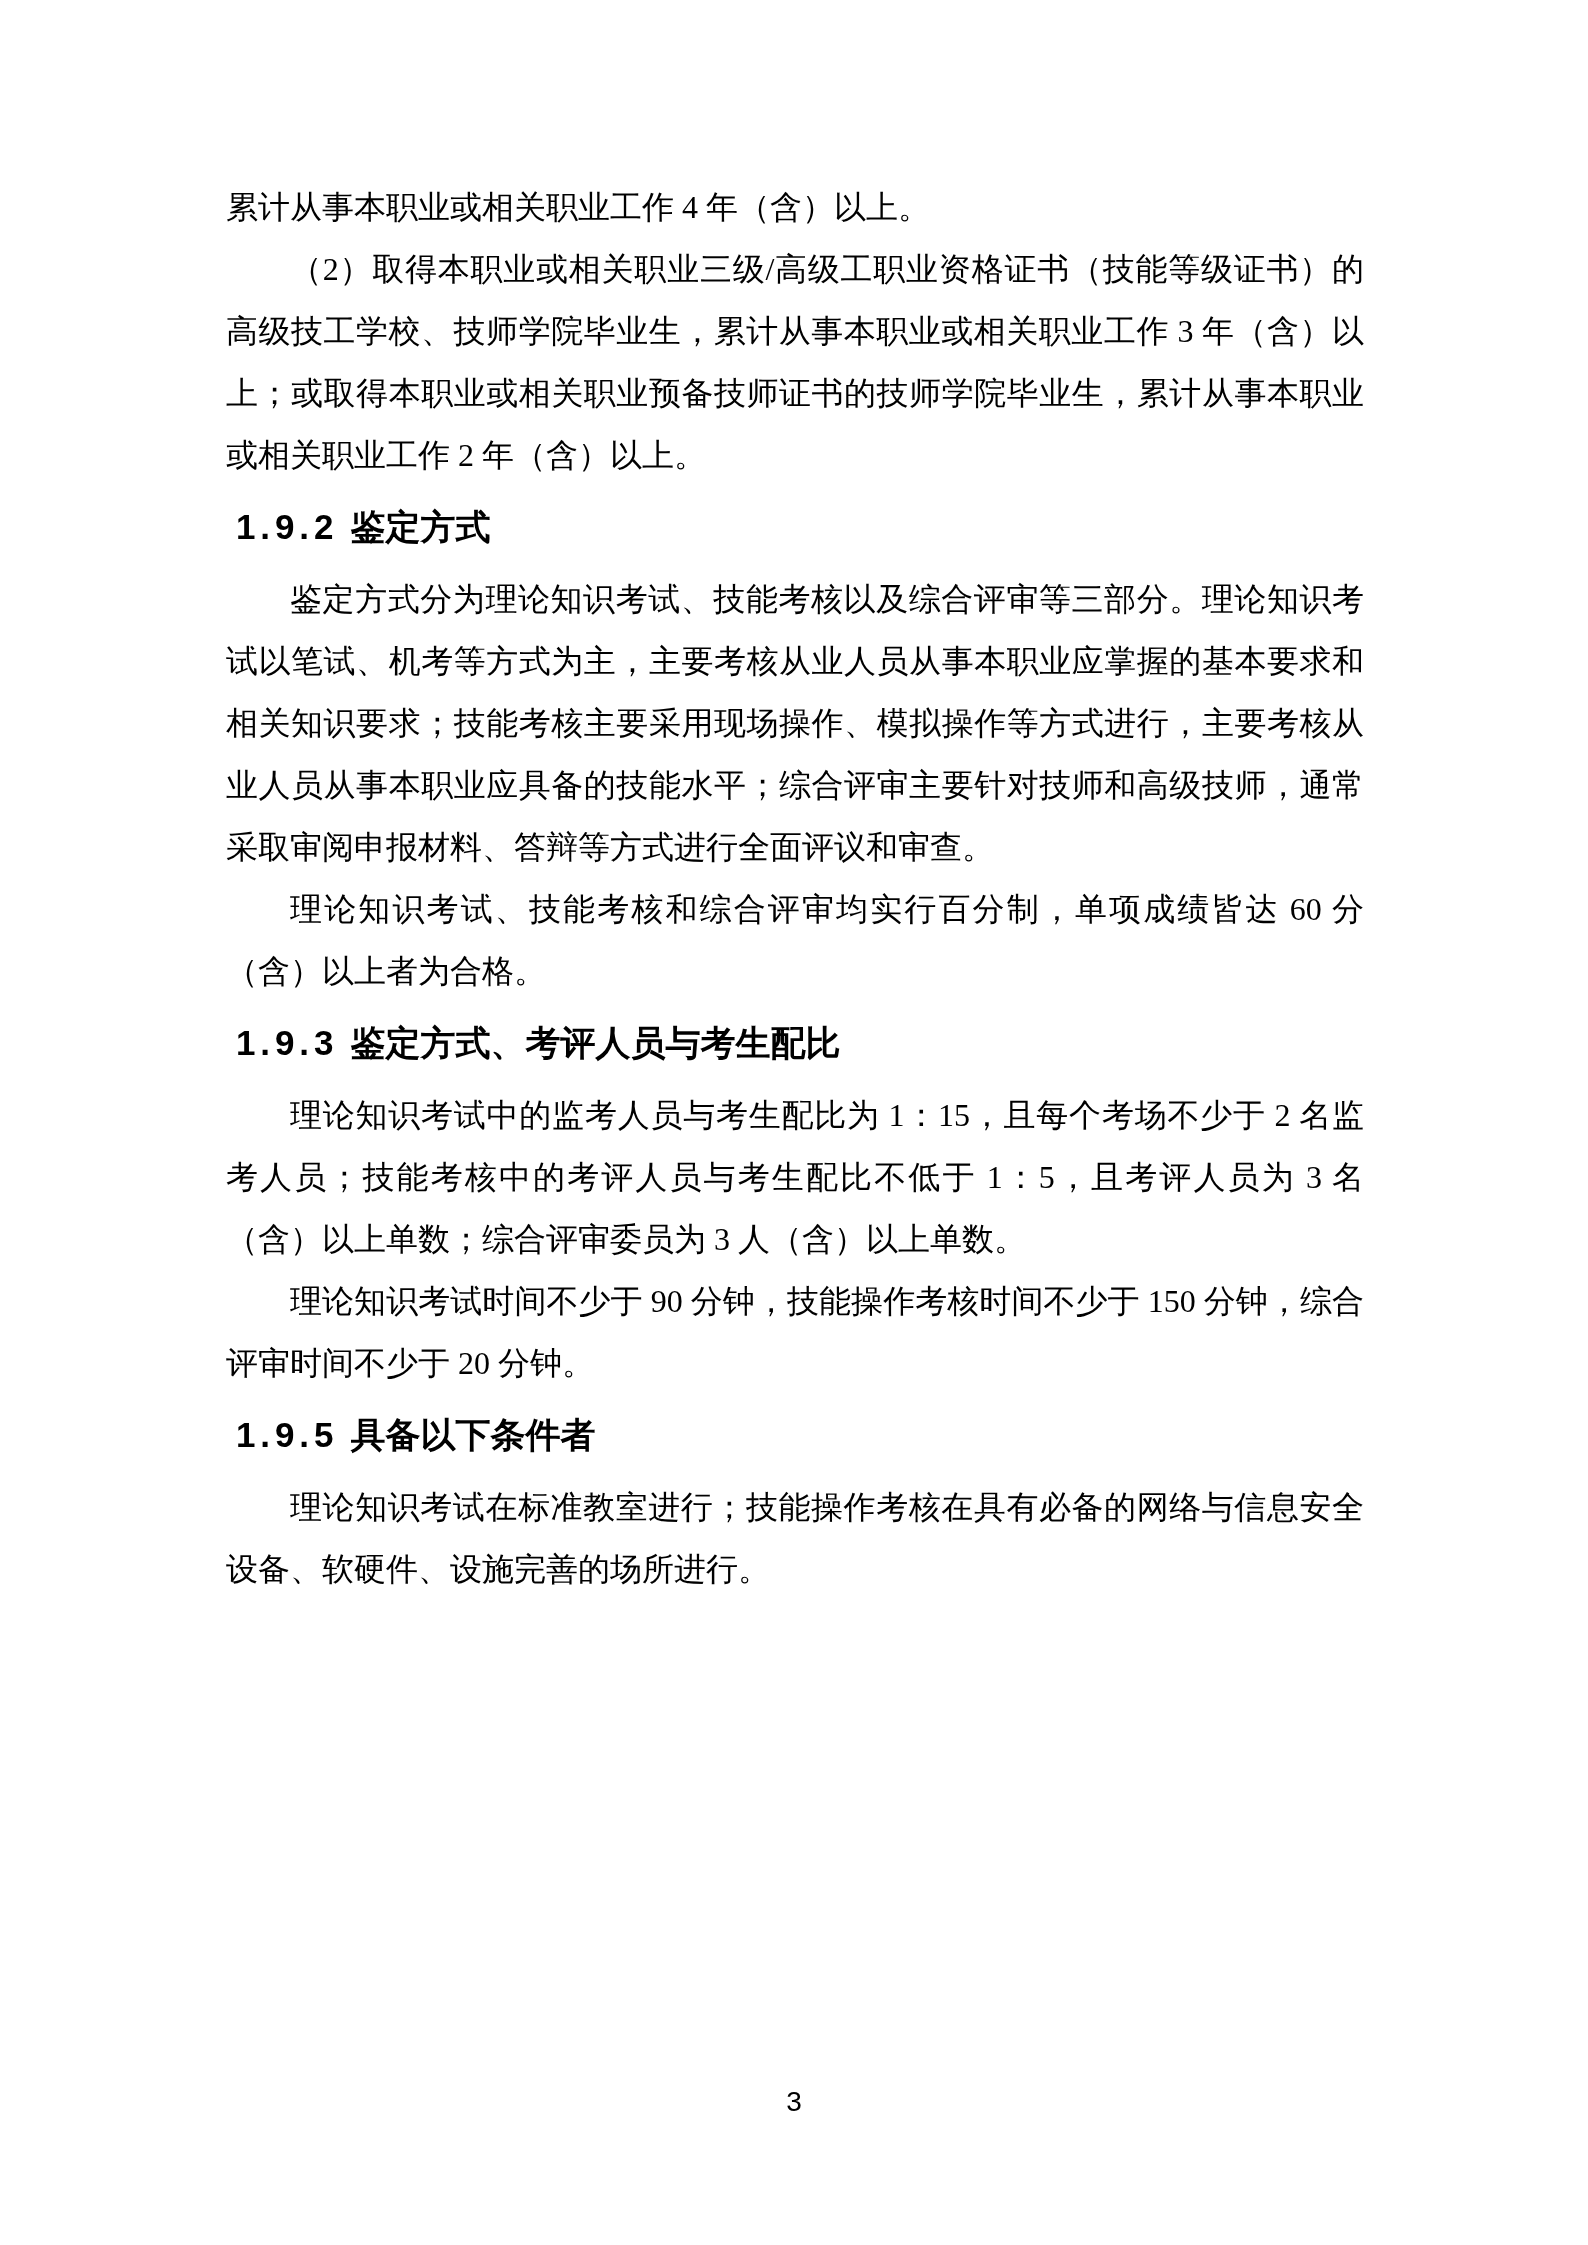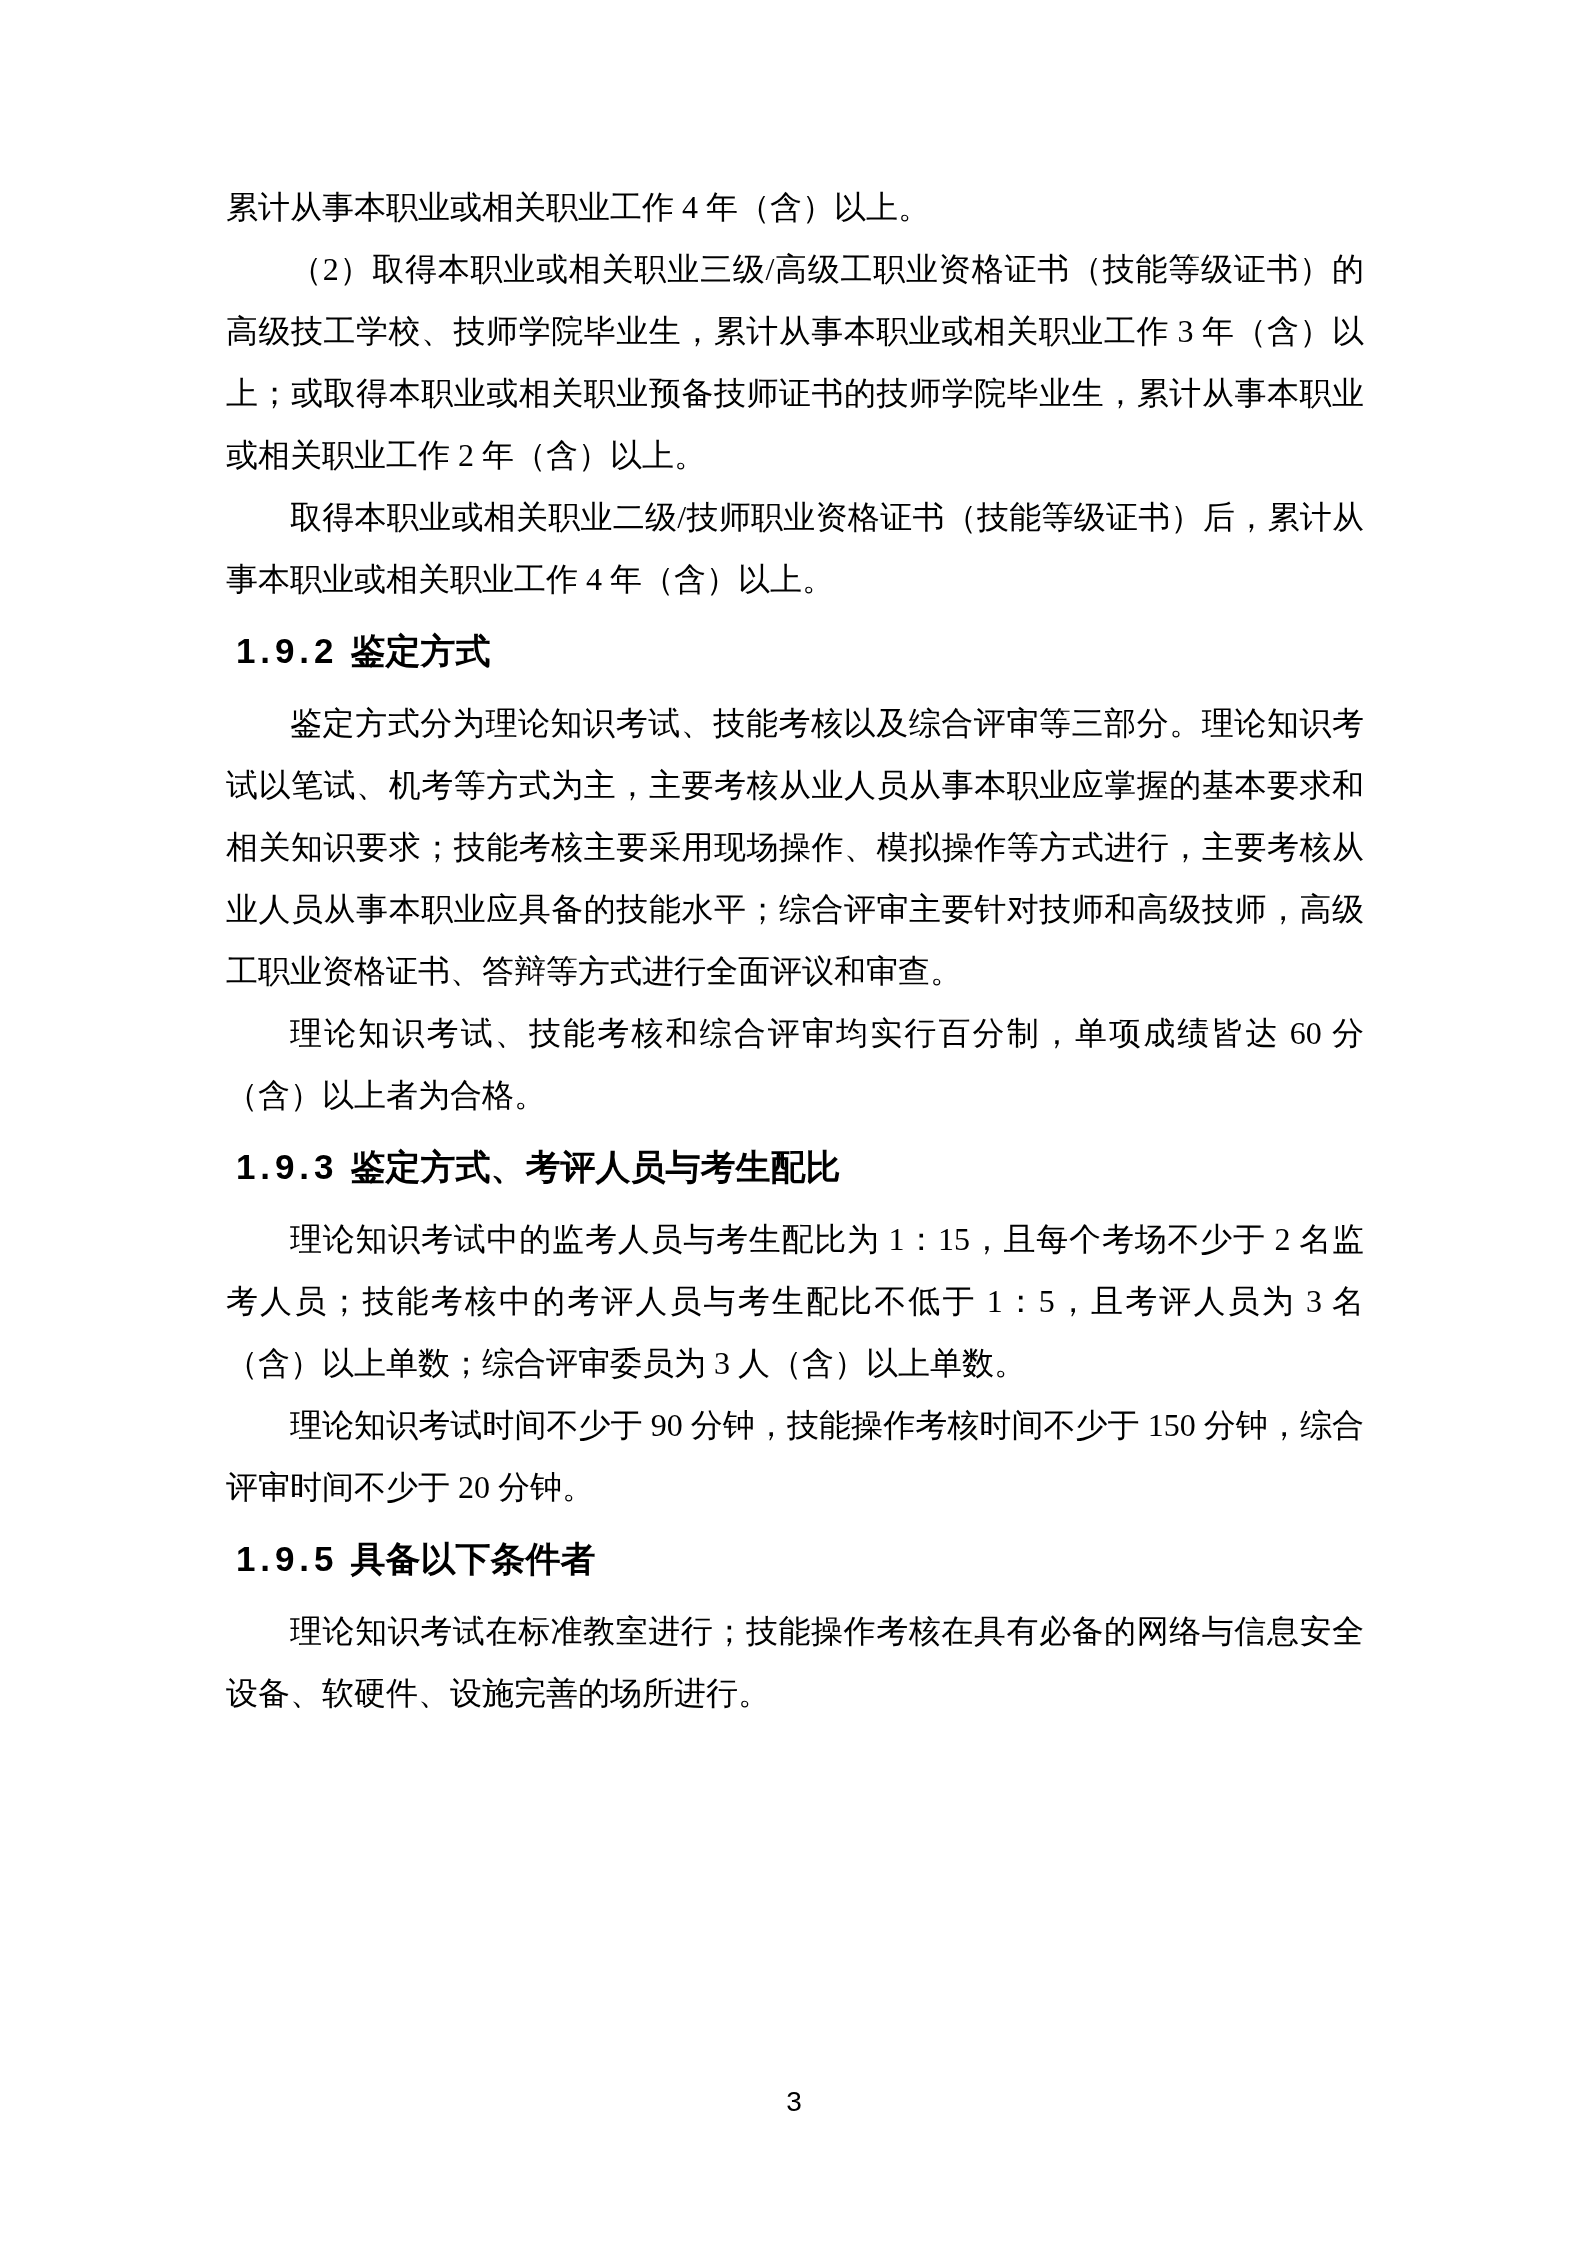--- a/index.html
+++ b/index.html
@@ -67,23 +67,22 @@
     color: #000000;
   }
 </style>
 </head>
 <body>
 
 <div class="page">
   <main class="content" id="doc-content">
       <p class="para">累计从事本职业或相关职业工作 4 年（含）以上。</p>
       <p class="para indent">（2）取得本职业或相关职业三级/高级工职业资格证书（技能等级证书）的高级技工学校、技师学院毕业生，累计从事本职业或相关职业工作 3 年（含）以上；或取得本职业或相关职业预备技师证书的技师学院毕业生，累计从事本职业或相关职业工作 2 年（含）以上。</p>
-      <p class="para indent">取得本职业或相关职业二级/技师职业资格证书（技能等级证书）后，累计从事本职业或相关职业工作 4 年（含）以上。</p>
       <h2 class="heading"><span class="heading-number">1.9.2</span><span class="heading-title">鉴定方式</span></h2>
-      <p class="para indent">鉴定方式分为理论知识考试、技能考核以及综合评审等三部分。理论知识考试以笔试、机考等方式为主，主要考核从业人员从事本职业应掌握的基本要求和相关知识要求；技能考核主要采用现场操作、模拟操作等方式进行，主要考核从业人员从事本职业应具备的技能水平；综合评审主要针对技师和高级技师，高级工职业资格证书、答辩等方式进行全面评议和审查。</p>
+      <p class="para indent">鉴定方式分为理论知识考试、技能考核以及综合评审等三部分。理论知识考试以笔试、机考等方式为主，主要考核从业人员从事本职业应掌握的基本要求和相关知识要求；技能考核主要采用现场操作、模拟操作等方式进行，主要考核从业人员从事本职业应具备的技能水平；综合评审主要针对技师和高级技师，通常采取审阅申报材料、答辩等方式进行全面评议和审查。</p>
       <p class="para indent">理论知识考试、技能考核和综合评审均实行百分制，单项成绩皆达 60 分（含）以上者为合格。</p>
       <h2 class="heading"><span class="heading-number">1.9.3</span><span class="heading-title">鉴定方式、考评人员与考生配比</span></h2>
       <p class="para indent">理论知识考试中的监考人员与考生配比为 1：15，且每个考场不少于 2 名监考人员；技能考核中的考评人员与考生配比不低于 1：5，且考评人员为 3 名（含）以上单数；综合评审委员为 3 人（含）以上单数。</p>
       <p class="para indent">理论知识考试时间不少于 90 分钟，技能操作考核时间不少于 150 分钟，综合评审时间不少于 20 分钟。</p>
       <h2 class="heading"><span class="heading-number">1.9.5</span><span class="heading-title">具备以下条件者</span></h2>
       <p class="para indent">理论知识考试在标准教室进行；技能操作考核在具有必备的网络与信息安全设备、软硬件、设施完善的场所进行。</p>
     </main>
   <footer class="footer">
     <span class="page-number">3</span>
   </footer>

